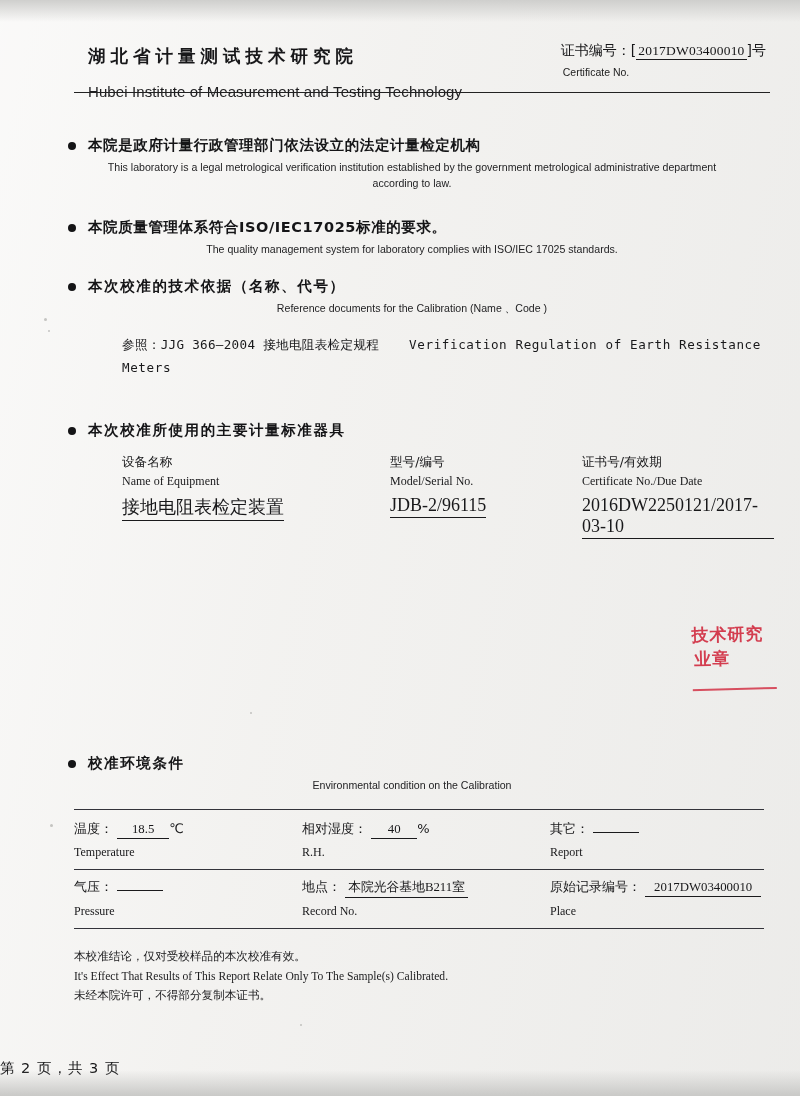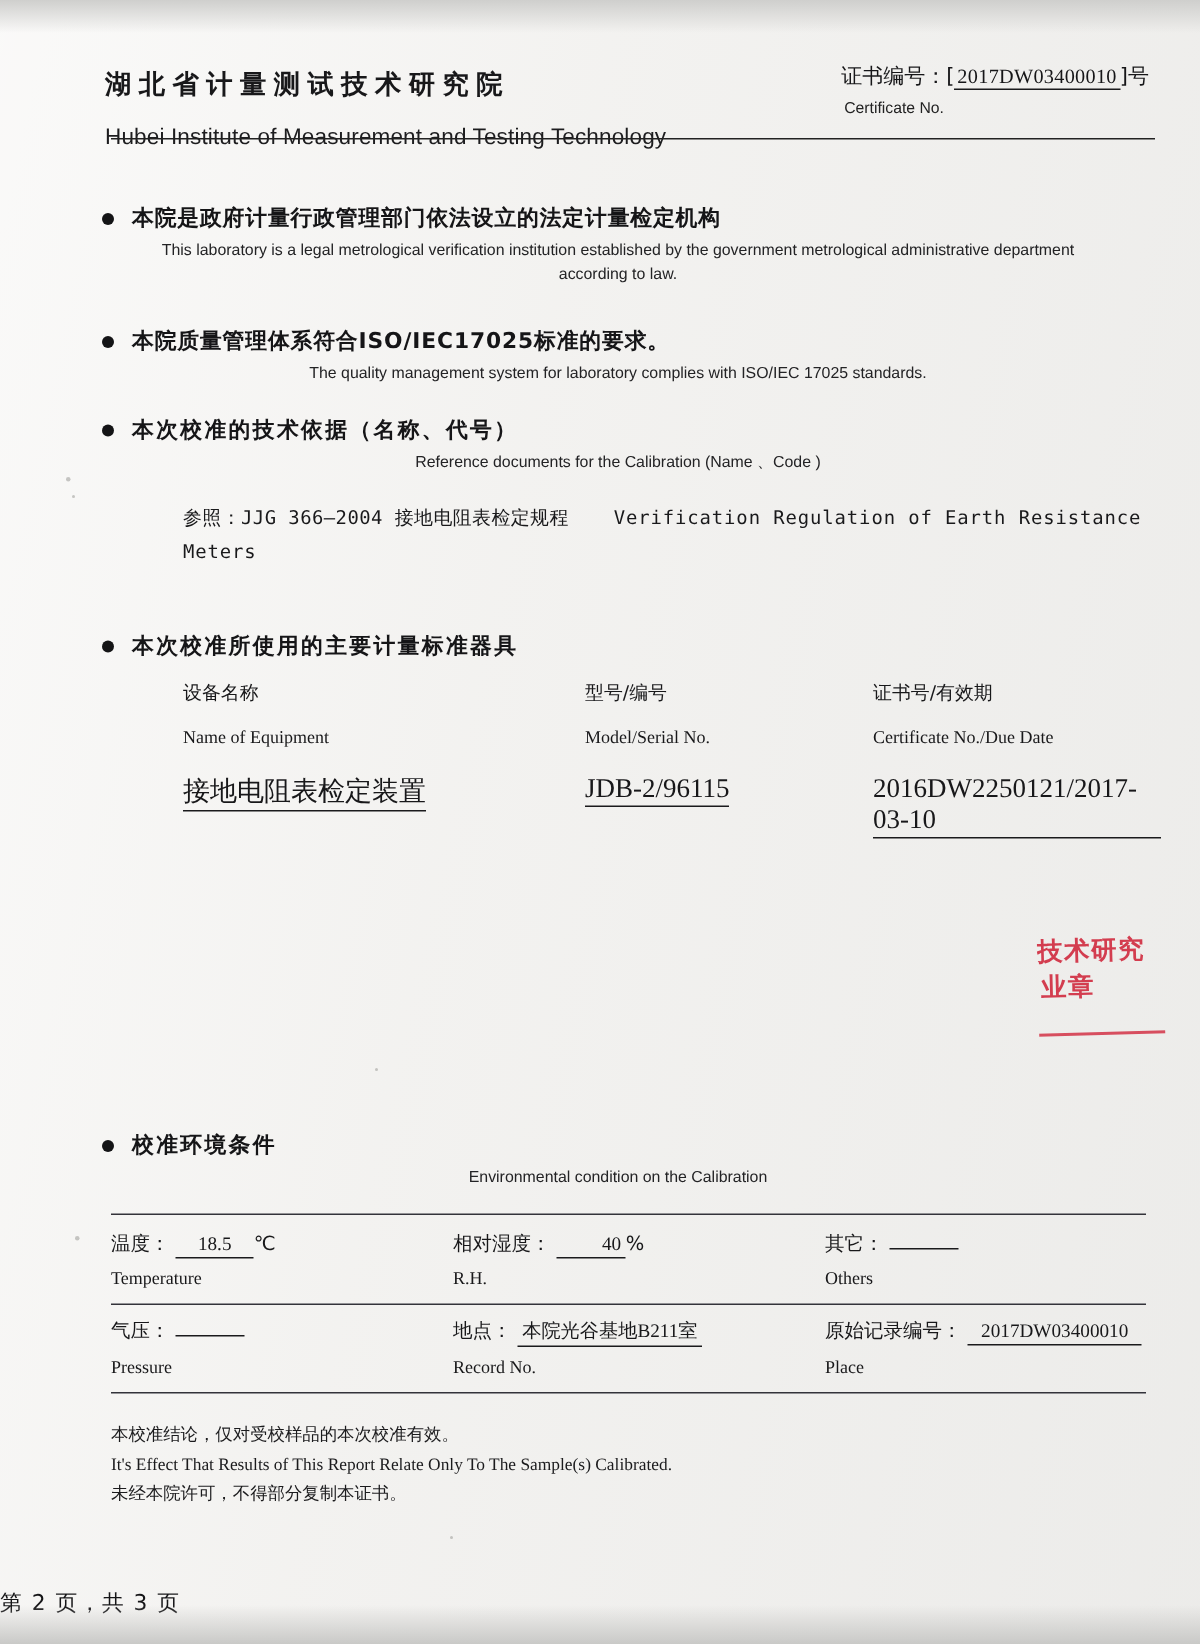--- a/index.html
+++ b/index.html
@@ -47,21 +47,21 @@
   }
 
   
   .header {
     position: relative;
     height: 58px;
     margin-top: 14px;
   }
   .org-block {
     position: absolute;
-    left: 40px;
+    left: 58px;
     top: 4px;
   }
   .org-cn {
     font-family: "DejaVu Sans", sans-serif;
     font-size: 17.5px;
     font-weight: bold;
     letter-spacing: 5px;
     color: #18181a;
     white-space: nowrap;
   }
@@ -153,21 +153,21 @@
     font-family: "DejaVu Sans Mono", monospace;
     letter-spacing: 0.6px;
   }
 
   
   .std-table {
     margin-top: 14px;
     padding-left: 92px;
     display: grid;
     grid-template-columns: 268px 192px auto;
-    row-gap: 13px;
+    row-gap: 3px;
     font-size: 12.4px;
     color: #18181a;
   }
   .std-table .cn {
     font-family: "DejaVu Sans", sans-serif;
     font-size: 12.6px;
   }
   .std-table .en {
     font-size: 12px;
     font-family: "Liberation Serif", serif;
@@ -240,21 +240,21 @@
   }
   .ul {
     border-bottom: 1px solid #1a1a1c;
     display: inline-block;
     min-width: 46px;
     text-align: center;
     font-family: "Liberation Serif", serif;
     font-size: 12.8px;
     padding: 0 3px 1px 3px;
   }
-  .ul.blank { min-width: 40px; text-align: right; }
+  .ul.blank { min-width: 40px; }
   .ul.wide { min-width: 110px; }
   .env-rule {
     grid-column: 1 / -1;
     border-bottom: 1px solid #33333a;
     height: 0;
     margin: 2px 0 0 0;
   }
   .env-rule.top { margin-bottom: 2px; }
 
   
@@ -388,21 +388,21 @@
           <span>相对湿度：</span>
           <span class="ul blank">40</span><span>%</span>
         </div>
         <div class="cn">
           <span>其它：</span>
           <span class="ul blank"></span>
         </div>
 
         <div class="en">Temperature</div>
         <div class="en">R.H.</div>
-        <div class="en">Others</div>
+        <div class="en">Report</div>
 
         <div class="env-rule"></div>
 
         <div class="cn">
           <span>气压：</span>
           <span class="ul blank"></span>
         </div>
         <div class="cn">
           <span>地点：</span>
           <span class="ul wide">本院光谷基地B211室</span>

